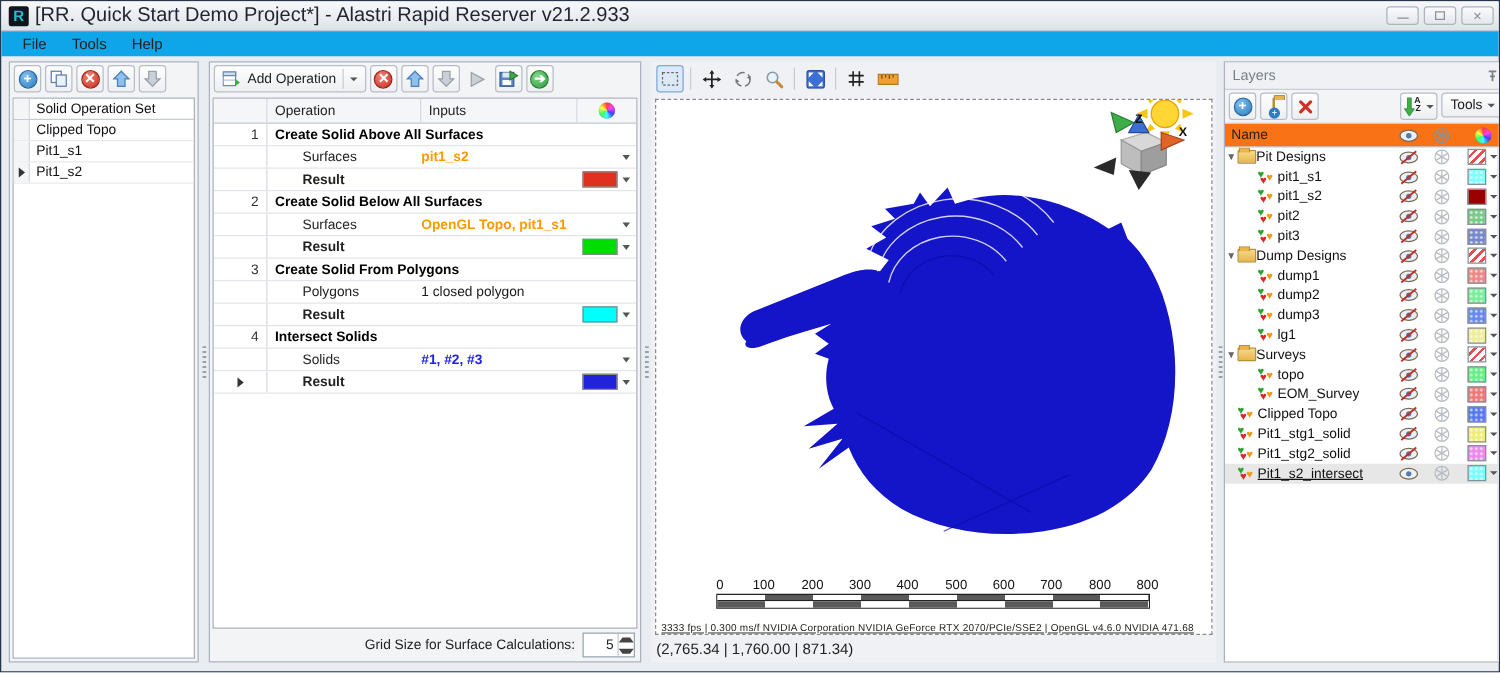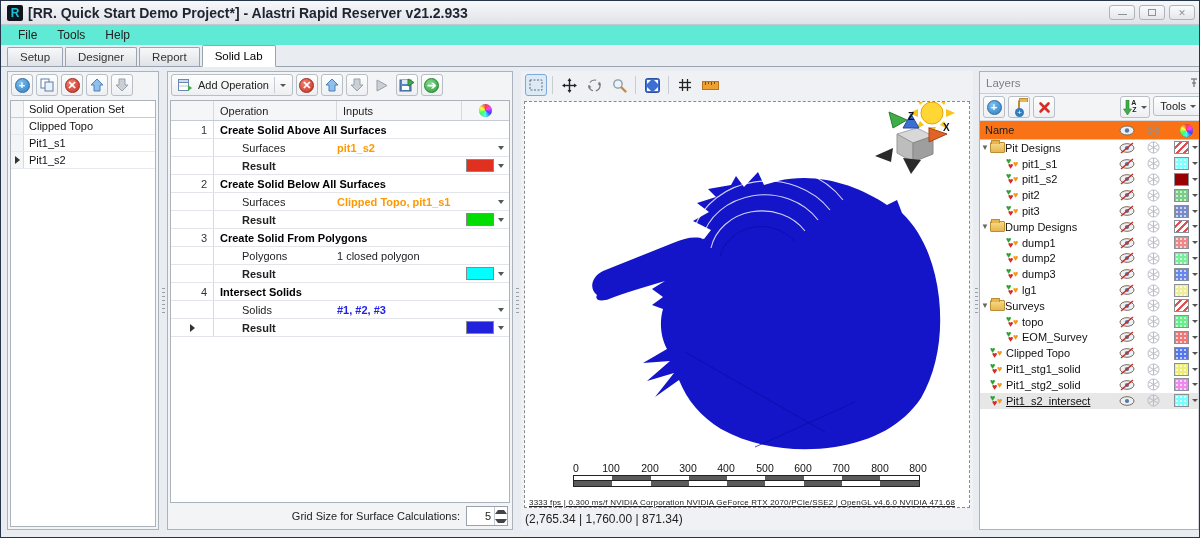--- a/index.html
+++ b/index.html
@@ -2,28 +2,28 @@
 <html><head>
 <meta charset="utf-8">
 <style>
   * { margin:0; padding:0; box-sizing:border-box; }
   html,body { width:1200px; height:538px; font-family:"Liberation Sans", sans-serif; font-size:11px; color:#1a1a1a; }
   .window { width:1200px; height:538px; background:#E9EDF2; border:1px solid #27354A; display:flex; flex-direction:column; overflow:hidden; }
 
   
   .titlebar { height:24px; background:linear-gradient(#F7F8FA,#DFE3E8); display:flex; align-items:center; padding:0 4px; border-bottom:1px solid #C2C8D0; flex:0 0 auto; }
   .app-icon { width:16px; height:16px; background:#10141c; border-radius:2px; color:#19c2d8; font-weight:bold; font-size:12px; line-height:16px; text-align:center; margin:0 5px 0 2px; }
-  .title-text { font-weight:bold; font-size:14px; color:#1E2430; flex:1; white-space:nowrap; overflow:hidden; }
+  .title-text { font-weight:normal; font-size:16px; color:#1E2430; flex:1; white-space:nowrap; overflow:hidden; }
   .win-btns { display:flex; gap:4px; }
   .win-btn { width:26px; height:15px; border:1px solid #AEB4BC; border-radius:3px; background:linear-gradient(#FBFBFC,#E4E7EB); display:flex; align-items:center; justify-content:center; color:#8C929A; font-size:9px; }
   .glyph-min { width:9px; height:1px; background:#8C929A; margin-top:4px; }
   .glyph-max { width:8px; height:7px; border:1px solid #8C929A; }
 
   
-  .menubar { height:20px; background:#5eead4; display:flex; align-items:center; padding-left:8px; gap:2px; flex:0 0 auto; }
+  .menubar { height:20px; background:#0ea5e9; display:flex; align-items:center; padding-left:8px; gap:2px; flex:0 0 auto; }
   .menu-item { padding:2px 9px; font-size:12px; color:#222; }
 
   
   .tabstrip { height:22px; display:flex; align-items:flex-end; padding-left:6px; border-bottom:1px solid #9AA4B0; background:#E9EDF2; flex:0 0 auto; }
   .tab { height:19px; padding:0 12px; display:flex; align-items:center; font-size:11.5px; color:#333; background:linear-gradient(#F7F8F9,#DFE3E7); border:1px solid #9AA4B0; border-bottom:none; border-radius:2px 2px 0 0; margin-right:2px; }
   .tab.active { height:22px; background:#FFFFFF; margin-bottom:-1px; border-bottom:1px solid #FFF; color:#000; }
 
   
   .content { flex:1; display:flex; padding:4px 4px 7px 6px; min-height:0; }
   .panel { background:#F2F4F6; border:1px solid #ABB2BC; display:flex; flex-direction:column; min-height:0; }
@@ -155,26 +155,20 @@
         </div>
     </div>
   </div>
 
   <div class="menubar">
     <span class="menu-item">File</span>
     <span class="menu-item">Tools</span>
     <span class="menu-item">Help</span>
   </div>
 
-  <div class="tabstrip">
-    <div class="tab">Setup</div>
-    <div class="tab">Designer</div>
-    <div class="tab">Report</div>
-    <div class="tab active">Solid Lab</div>
-  </div>
 
   <div class="content">
 
     <div class="panel left-panel">
       <div class="toolbar">
         <div class="tbtn">
             <span class="circle-icon ic-add">+</span>
           </div>
         <div class="tbtn">
           <svg width="14" height="14" viewBox="0 0 14 14">
@@ -296,21 +290,21 @@
             </div>
         </div>
 
         <div class="orow group">
           <div class="c-num">2</div>
           <div class="gtitle">Create Solid Below All Surfaces</div>
         </div>
         <div class="orow">
           <div class="c-num"></div>
           <div class="plabel" style="width:123px">Surfaces</div>
-          <div class="pvalue" style="color: rgb(255, 153, 0);">Clipped Topo, pit1_s1</div>
+          <div class="pvalue" style="color: rgb(255, 153, 0);">OpenGL Topo, pit1_s1</div>
           <span class="caret ddcaret"></span>
         </div>
         <div class="orow">
           <div class="c-num"></div>
           <div class="plabel" style="font-weight:bold">Result</div>
           <div class="res-cell">
               <span class="swatch-res" style="background-color: rgb(0, 221, 0);"></span>
               <span class="caret"></span>
             </div>
         </div>

